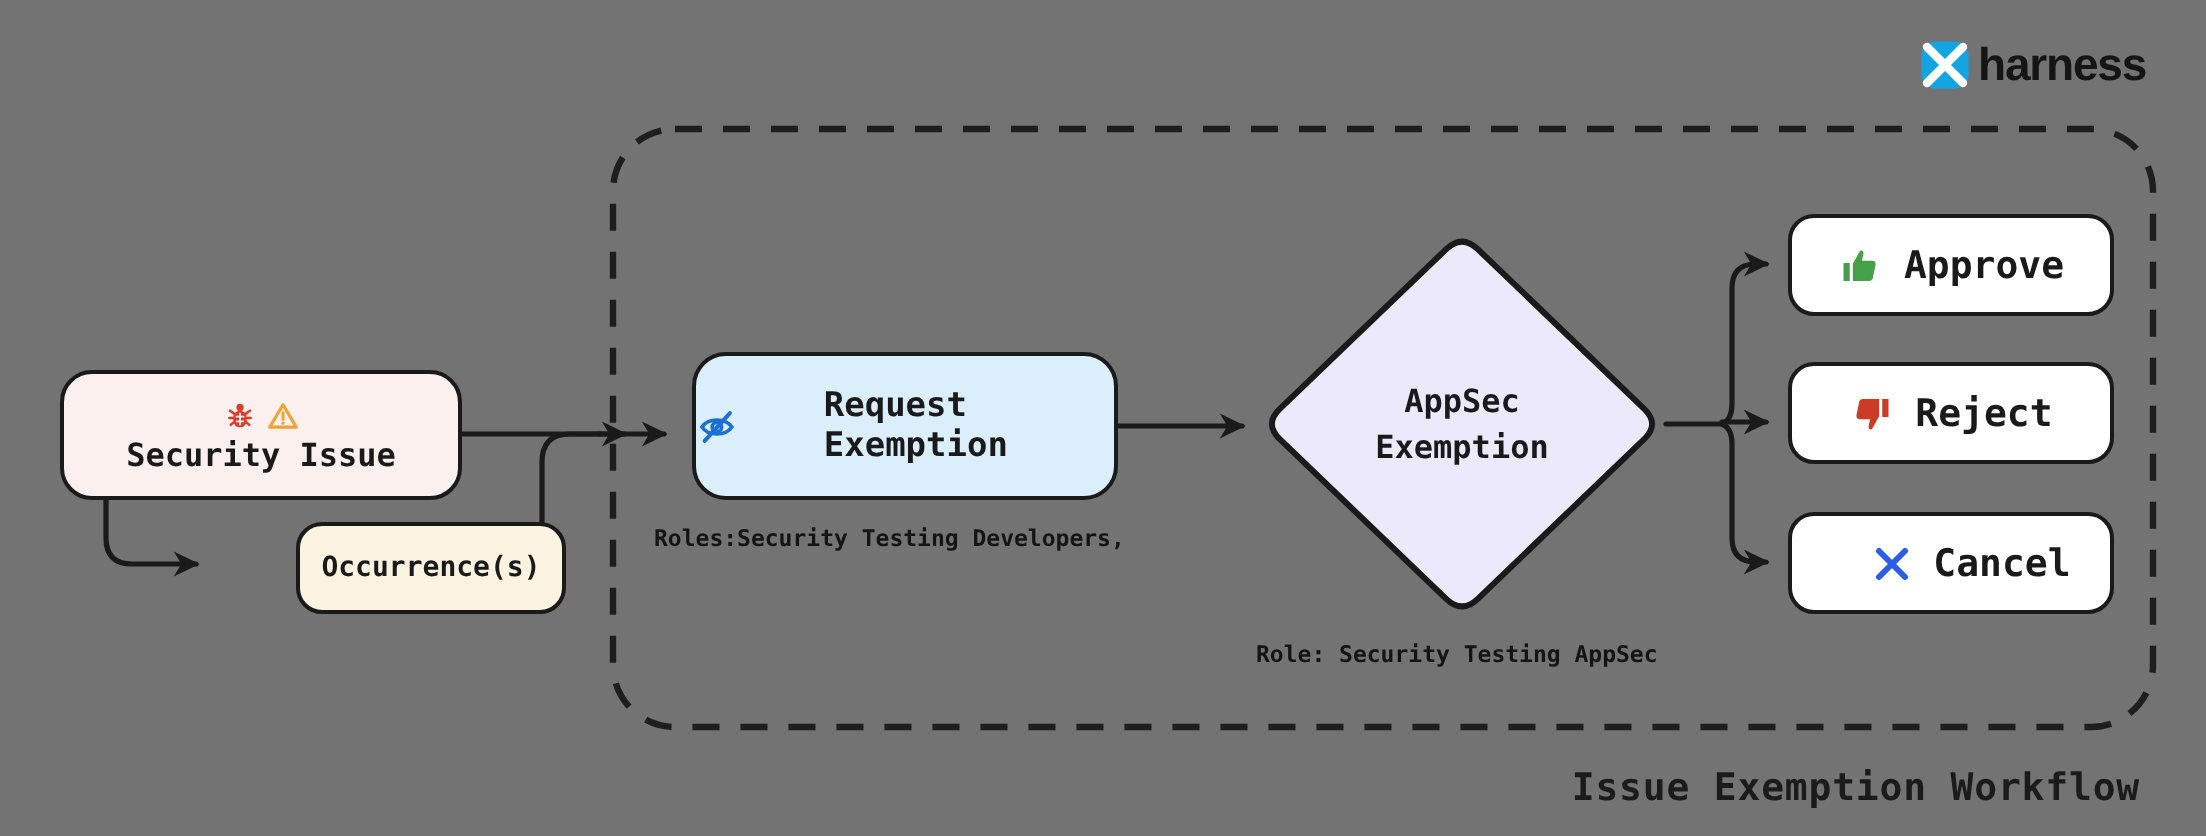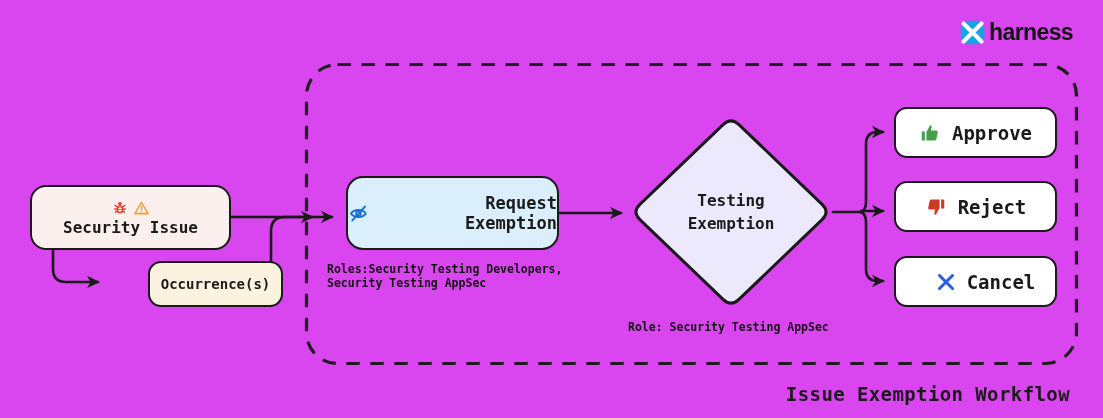--- a/index.html
+++ b/index.html
@@ -1,24 +1,24 @@
 <!DOCTYPE html>
 <html><head>
 <meta charset="utf-8">
 <style>
   html,body{margin:0;padding:0;background:#ffffff;}
   .canvas{
-    position:relative;width:1103px;height:418px;background:#d946ef;overflow:hidden;
+    position:relative;width:1103px;height:418px;background:#737373;overflow:hidden;
     font-family:"DejaVu Sans Mono","Liberation Mono",monospace;color:#1a1a1a;
   }
   svg.wires{position:absolute;left:0;top:0;}
   .brand{position:absolute;left:959px;top:19px;display:flex;align-items:center;gap:3px;}
   .brand-name{font-family:"Liberation Sans","DejaVu Sans",sans-serif;font-size:23px;font-weight:700;letter-spacing:-0.6px;color:#151515;}
   .node{position:absolute;box-sizing:border-box;border:2.5px solid #1a1a1a;display:flex;align-items:center;justify-content:center;background:#fff;}
-  .node-label{font-weight:700;text-align:right;}
+  .node-label{font-weight:700;}
   .sec-node{left:30px;top:185px;width:201px;height:65px;border-radius:16px;flex-direction:column;gap:2px;padding-top:2px;}
   .sec-node .node-label{font-size:16px;}
   .icon-row{display:flex;align-items:center;gap:5px;height:16px;}
   .occ-node{left:108px;top:261px;width:135px;height:46px;border-radius:13px;margin-left:40px;}
   .occ-node .node-label{font-size:14px;}
   .req-node{left:346px;top:176px;width:213px;height:74px;border-radius:17px;gap:9px;}
   .req-node .node-label{font-size:17px;margin-left:34px;}
   .outcome{left:894px;width:163px;height:51px;border-radius:13px;gap:11px;}
   .outcome .node-label{font-size:19px;}
   .approve-node{top:107px;}
@@ -107,25 +107,24 @@
     <svg width="25" height="25" viewBox="0 0 24 24">
       <path d="M3.4 12 C7 6.6 17 6.6 20.6 12 C17 17.4 7 17.4 3.4 12 Z" fill="none" stroke="#1c6fd4" stroke-width="2.1"></path>
       <circle cx="12" cy="12" r="2.7" fill="none" stroke="#1c6fd4" stroke-width="2.1"></circle>
       <path d="M5 20 L19.5 4" stroke="#1c6fd4" stroke-width="2.3" stroke-linecap="round"></path>
     </svg>
     <div class="node-label">Request Exemption</div>
   </div>
 
   <div class="roles-note roles-request">
     <div>Roles:Security Testing Developers,</div>
-    <div>Security Testing AppSec</div>
   </div>
 
   <div class="diamond-label">
-    <div>Testing</div>
+    <div>AppSec</div>
     <div>Exemption</div>
   </div>
 
   <div class="roles-note role-diamond">Role: Security Testing AppSec</div>
 
   <div class="node outcome approve-node">
     <svg width="22" height="22" viewBox="0 0 24 24">
       <path d="M3 10.4 H6.4 V20.2 H3 Z M8.1 20.2 V10.8 L11.8 4.1 C12.3 3.2 13.6 3.5 13.8 4.5 L13.9 5.2 L13 9.2 H18.8 C19.9 9.2 20.7 10.2 20.5 11.3 L19 18.6 C18.8 19.5 18 20.2 17 20.2 Z" fill="#45a049"></path>
     </svg>
     <div class="node-label">Approve</div>

